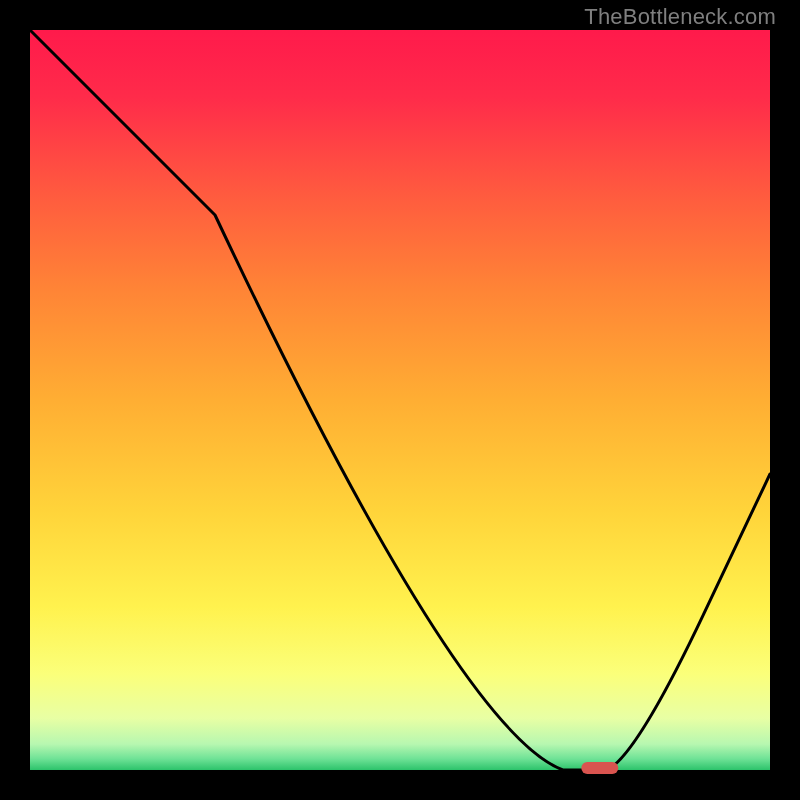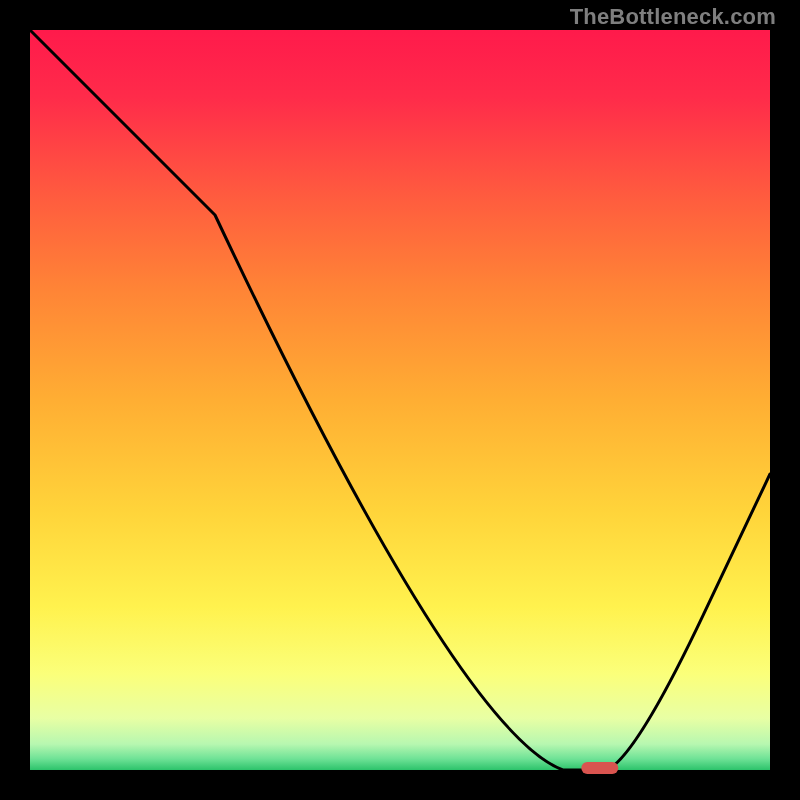--- a/index.html
+++ b/index.html
@@ -15,21 +15,21 @@
     top: 0; left: 0;
     width: 800px;
     height: 800px;
     background: #000000;
   }
   .watermark {
     position: absolute;
     top: 4px;
     right: 24px;
     font-size: 22px;
-    font-weight: bold;
+    font-weight: normal;
     color: #7f7f7f;
     letter-spacing: 0.2px;
   }
   svg {
     display: block;
   }
 </style>
 </head>
 <body>
 

